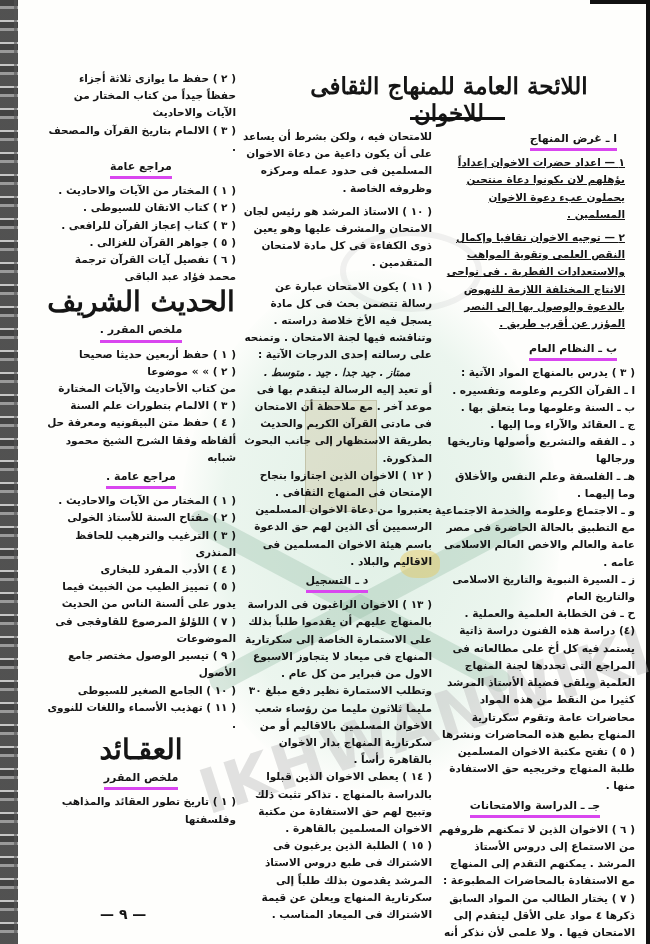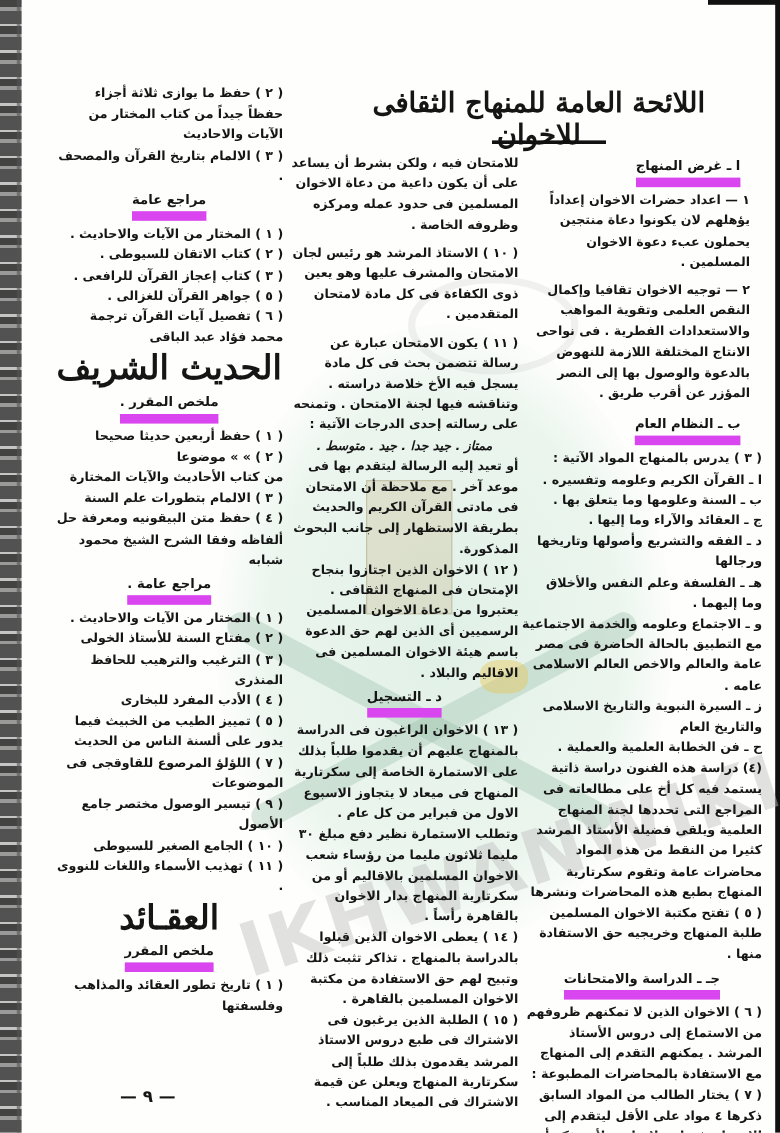--- a/index.html
+++ b/index.html
@@ -27,25 +27,25 @@
   .col p { margin:0; }
   .col-right { left:435px; top:128px; width:200px; }
   .col-mid { left:242px; top:128px; width:190px; }
   .col-left { left:46px; top:70px; width:190px; }
 
   .main-title { position:absolute; left:284px; top:72px; width:330px; direction:rtl; text-align:center;
                 font-family:"DejaVu Serif", serif; font-size:23px; font-weight:bold; }
   .title-rule { position:absolute; left:410px; top:117px; width:95px; height:3px; background:#111; }
 
   .sec { display:block; text-align:center; margin:2px 0 3px; }
-  .sec span { display:inline-block; border-bottom:8px solid #d946ef; padding-bottom:1px; font-size:11px; }
+  .sec span { display:inline-block; border-bottom:3px solid #d946ef; padding-bottom:1px; font-size:11px; }
   .sec-start { text-align:right; padding-right:18px; }
   .big { font-family:"DejaVu Serif", serif; font-size:28px; text-align:center; line-height:34px; margin:6px 0; }
   .sub { text-align:center; font-size:10.5px;font-style:italic; }
-  .ind { padding-right:10px; }
+  .ind { padding-right:10px;text-decoration:underline; }
   .gap { height:6px; }
   .page-num { position:absolute; left:100px; top:906px; font-size:14px; font-weight:bold; direction:rtl; }
 </style>
 </head>
 <body>
 
 <div class="page">
   <div class="left-edge"></div>
   <div class="left-edge2"></div>
   <div class="right-edge"></div>

